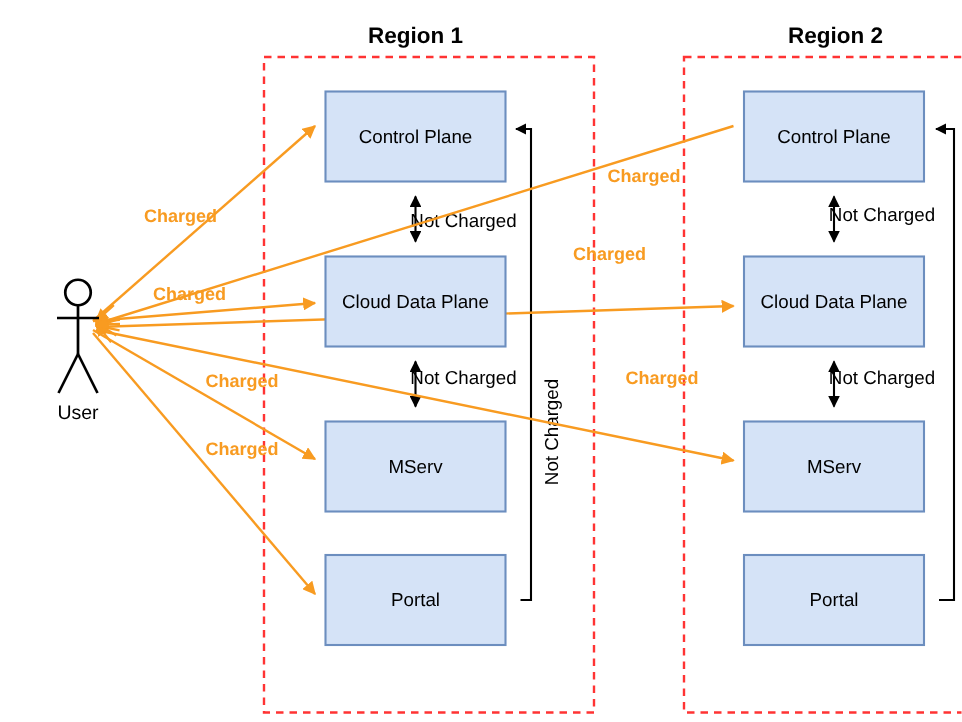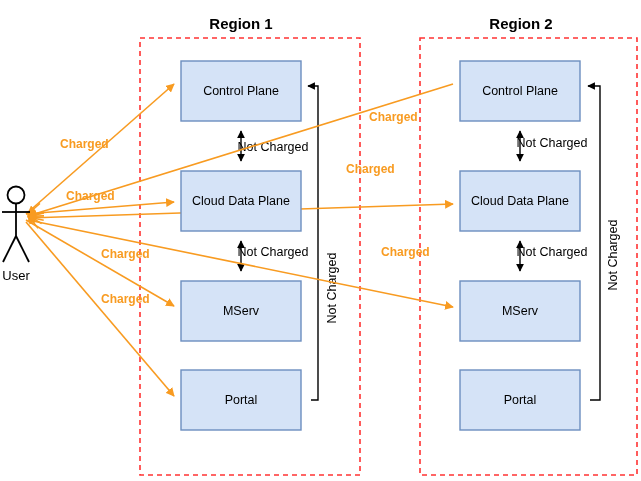--- a/index.html
+++ b/index.html
@@ -10,20 +10,21 @@
   body {
     width: 641px;
     height: 481px;
     font-family: "Liberation Sans", sans-serif;
     overflow: hidden;
   }
   #diagram-root {
     position: relative;
     width: 549px;
     height: 481px;
+    padding-left: 36px;
   }
   svg#diagram-canvas {
     display: block;
     width: 641px;
     height: 481px;
   }
   .region-title {
     font-family: "Liberation Sans", sans-serif;
     font-size: 15px;
     font-weight: bold;

